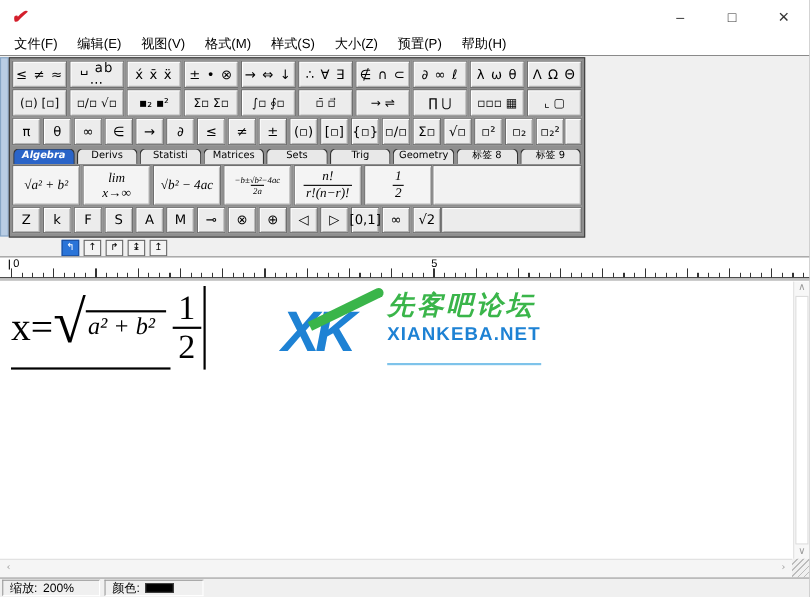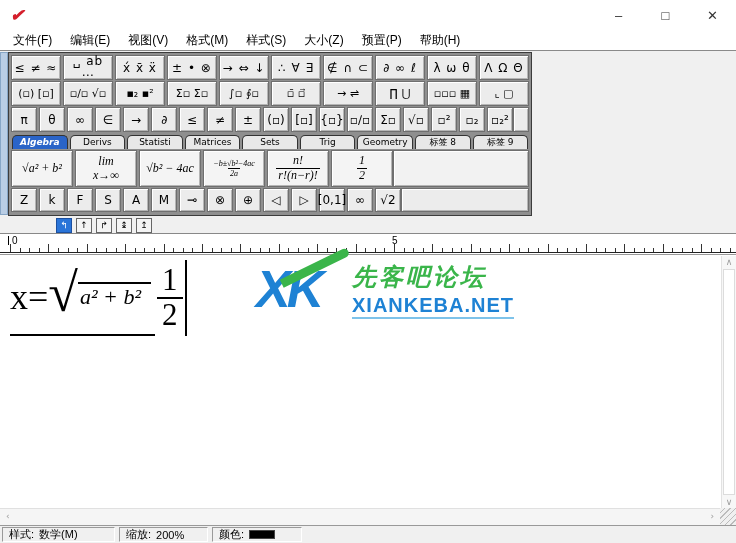--- a/index.html
+++ b/index.html
@@ -76,21 +76,21 @@
   .eq-frac { display:flex; flex-direction:column; justify-content:center; align-items:center; font-size:31px; line-height:1.05; padding:1px 2px; }
   .eq-den { border-top:2px solid #000; padding:0 5px; }
   .eq-cursor { width:2px; background:#000; }
   
   .watermark { position:absolute; left:256px; top:2px; display:flex; align-items:flex-end; }
   .wm-logo { position:relative; width:96px; height:62px; }
   .wm-x { position:absolute; left:0; top:2px; font-size:52px; font-weight:bold; font-style:italic; letter-spacing:-4px; color:#1e82d4; }
   .wm-swoosh { position:absolute; left:22px; top:6px; width:74px; height:9px; background:#3ab54a; transform:rotate(-26deg); border-radius:0 6px 6px 0; }
   .wm-text { padding-top:4px; }
   .wm-cn { font-size:24px; font-weight:bold; font-style:italic; color:#3ab54a; letter-spacing:3px; }
-  .wm-en { font-size:20px; font-weight:bold; color:#1e82d4; letter-spacing:1px; border-bottom:2px solid #7ec3ea; padding-bottom:0; display:inline-block; margin-top:1px; }
+  .wm-en { font-size:17px; font-weight:bold; color:#1e82d4; letter-spacing:1px; border-bottom:2px solid #7ec3ea; padding-bottom:16px; display:inline-block; margin-top:1px; }
   
   .vscroll { position:absolute; top:1px; right:0; bottom:0; width:15px; background:#f7f7f7; border-left:1px solid #e2e2e2; }
   .vthumb { position:absolute; left:1px; right:1px; top:13px; bottom:13px; background:#fff; border:1px solid #dcdcdc; }
   .chev { color:#9a9a9a; font-size:9px; font-family:"DejaVu Sans", sans-serif; }
   .chev-up { position:absolute; top:1px; left:0; width:100%; text-align:center; }
   .chev-down { position:absolute; bottom:1px; left:0; width:100%; text-align:center; }
   .hscroll { position:absolute; top:508px; left:0; width:720px; height:17px; background:#f5f5f5; border-top:1px solid #e0e0e0; }
   .chev-left { position:absolute; left:6px; top:2px; }
   .chev-right { position:absolute; right:6px; top:2px; }
   .grip-corner { position:absolute; top:508px; right:0; width:16px; height:17px; background:#f0f0f0;
@@ -315,24 +315,20 @@
     </div>
   </div>
 
   <div class="hscroll">
     <span class="chev chev-left">‹</span>
     <span class="chev chev-right">›</span>
   </div>
   <div class="grip-corner"></div>
 
   <div class="statusbar">
-    <span class="status-cell sc1">
-      <span>样式:</span>
-      <span>数学(M)</span>
-    </span>
     <span class="status-cell sc3">
       <span>缩放:</span>
       <span>200%</span>
     </span>
     <span class="status-cell sc4">
       <span>颜色:</span>
       <span class="swatch" style="background: rgb(0, 0, 0);"></span>
     </span>
   </div>
 

